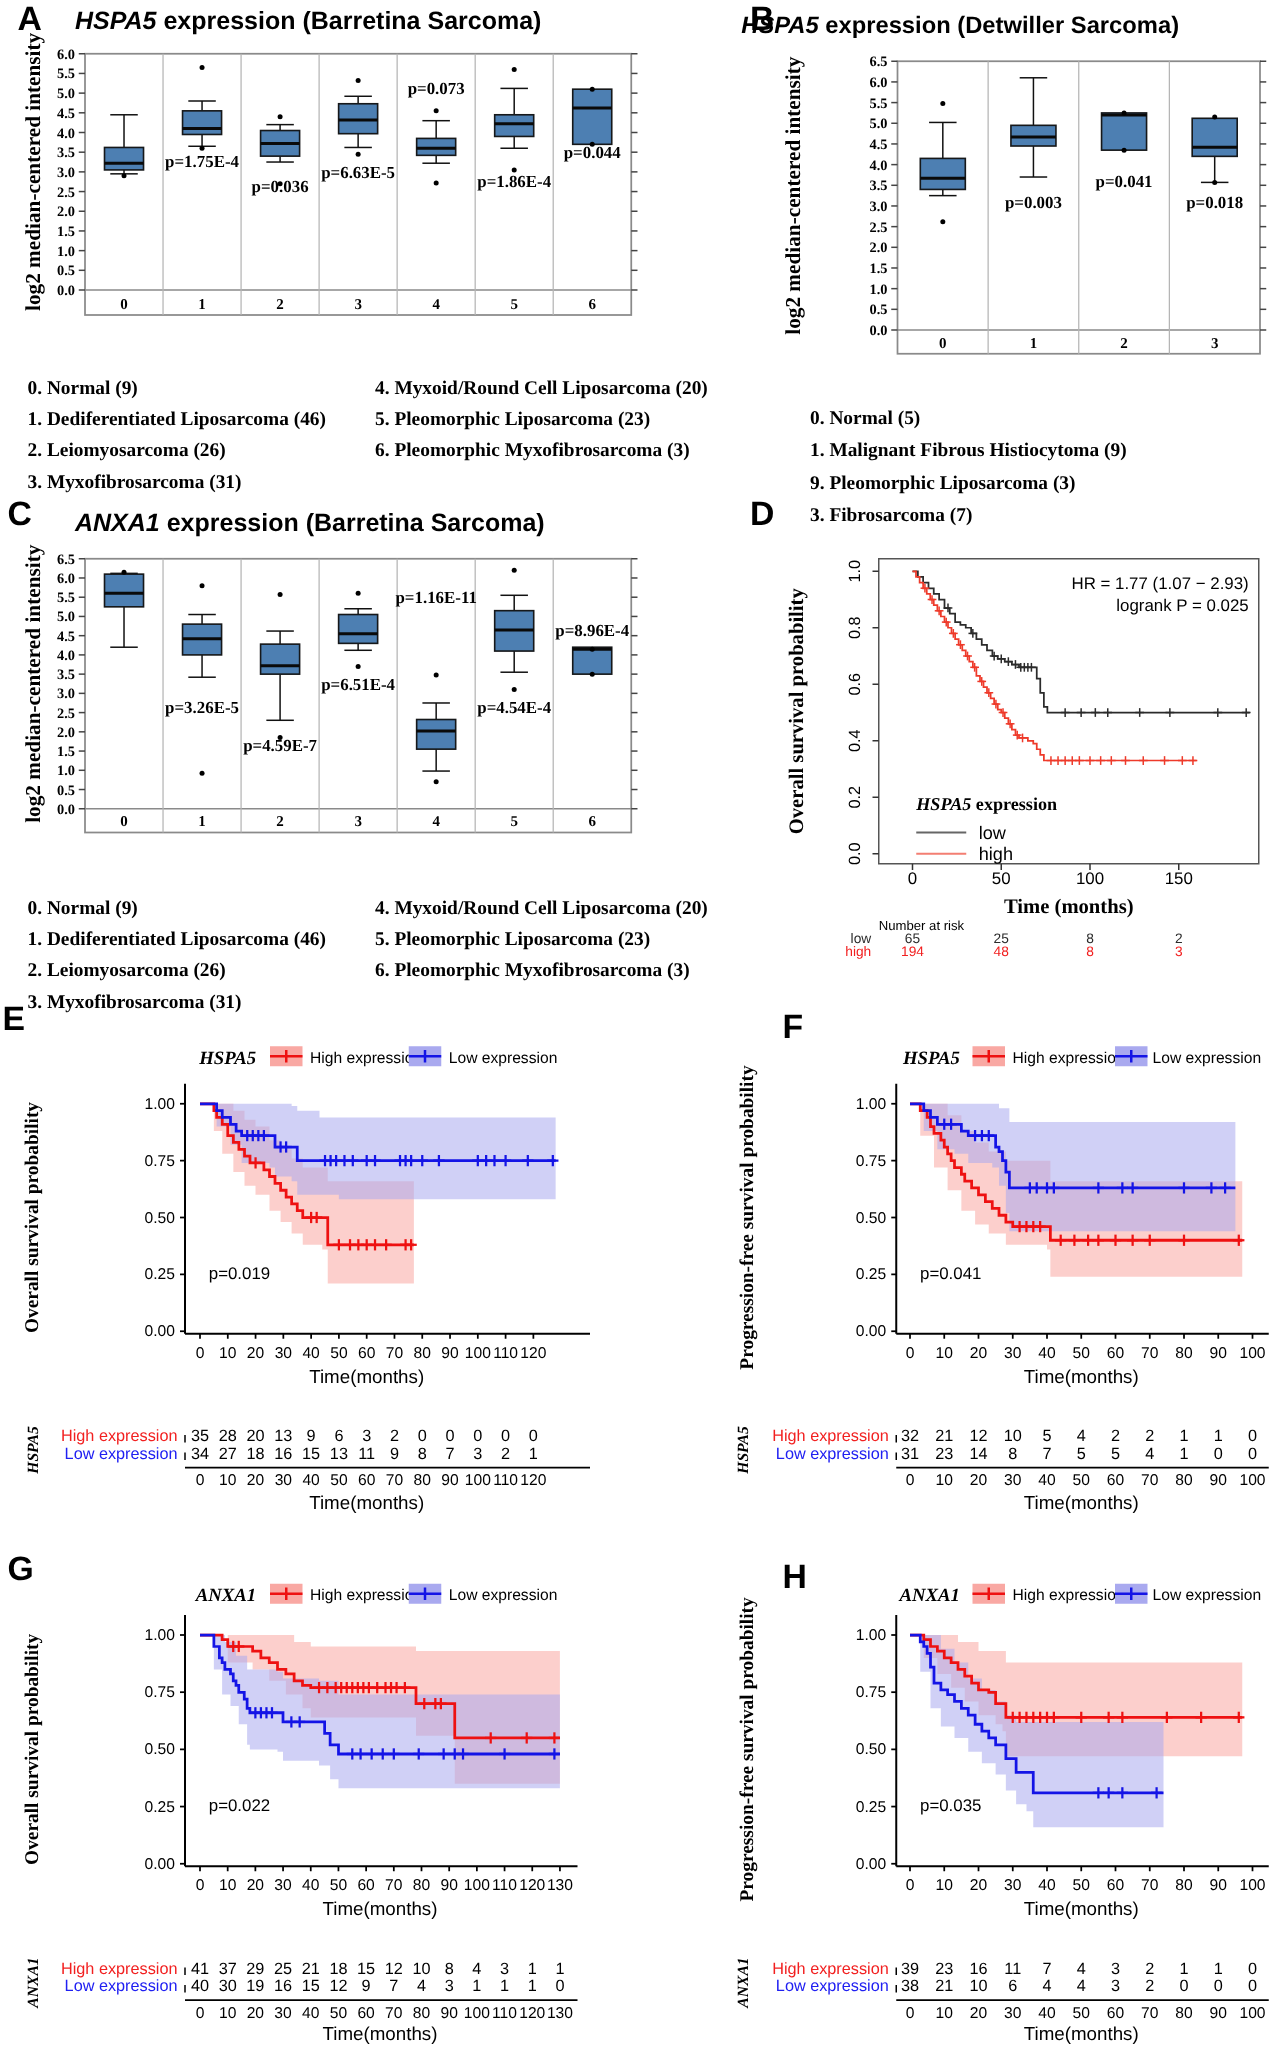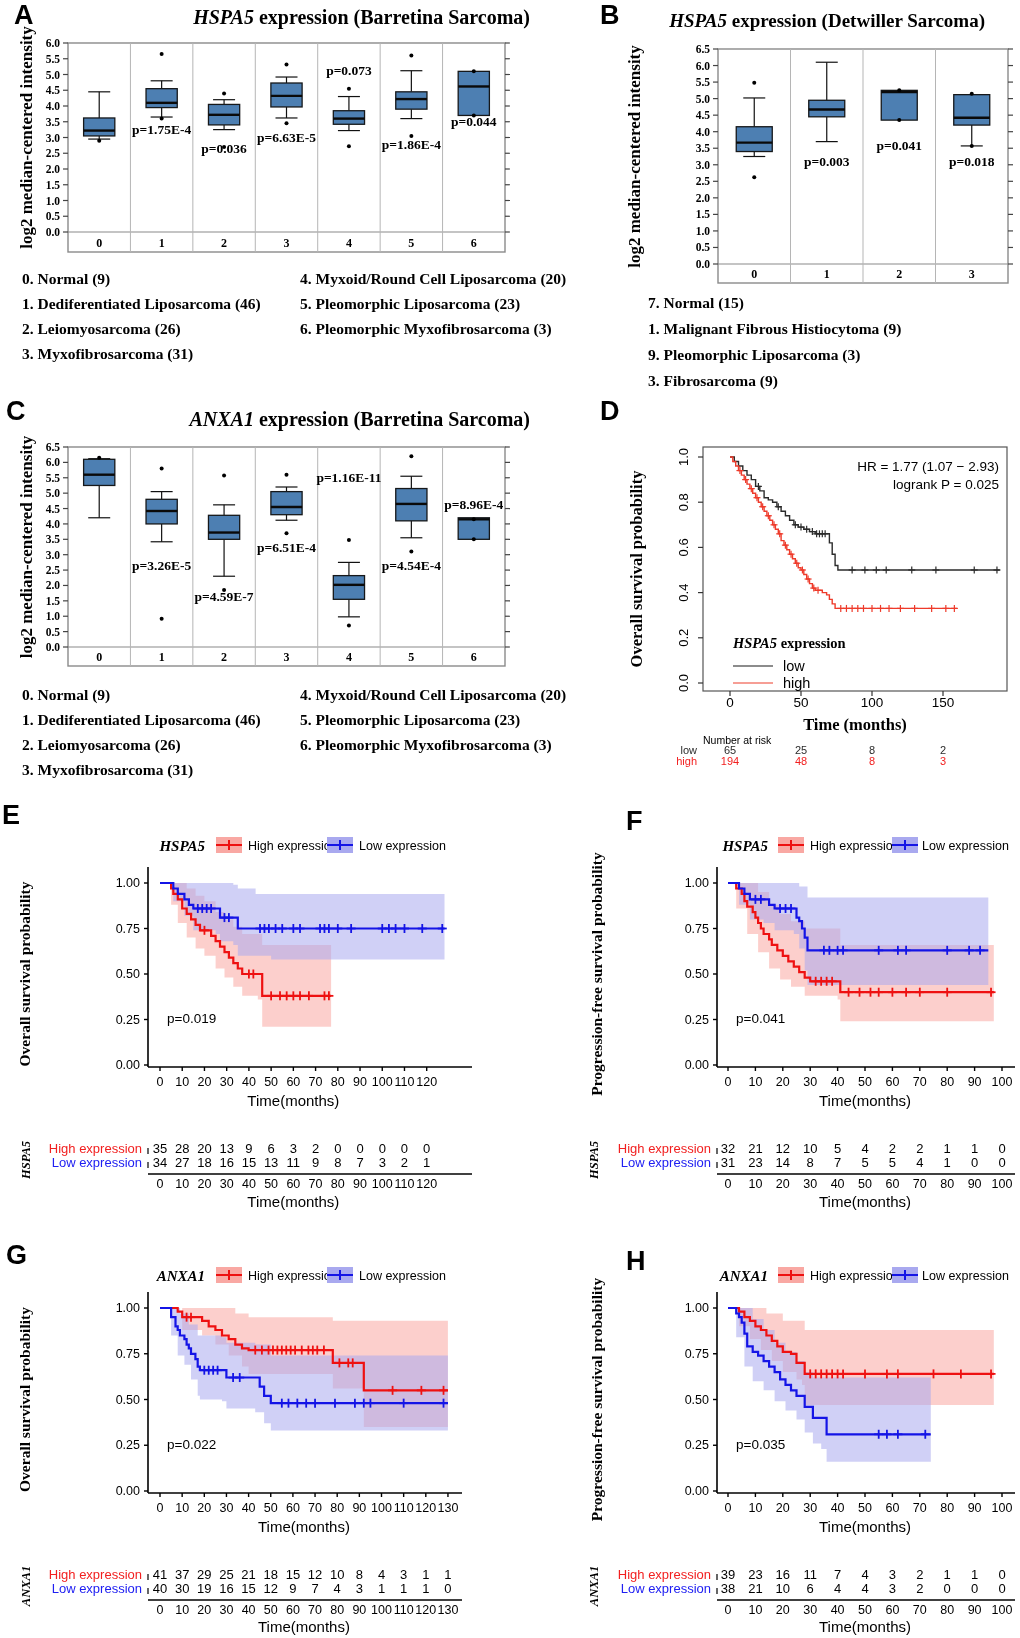--- a/index.html
+++ b/index.html
@@ -1,23 +1,23 @@
 <!DOCTYPE html>
 <html><head>
 <meta charset="utf-8">
 <style>
   html,body{margin:0;padding:0;background:#fff;}
   .fig{position:relative;width:1020px;height:1638px;background:#fff;overflow:hidden;
        font-family:"Liberation Serif",serif;color:#000;}
   .pl{position:absolute;font:bold 27px "Liberation Sans",sans-serif;color:#000;}
-  .bt{position:absolute;text-align:right;font-weight:bold;font-size:20px;
-      font-family:Liberation Serif, serif;white-space:nowrap;}
+  .bt{position:absolute;text-align:left;font-weight:bold;font-size:20px;
+      font-family:Liberation Sans, sans-serif;white-space:nowrap;}
   .bt i{font-style:italic;font-weight:bold;}
   .leg{position:absolute;font-weight:bold;font-size:15.5px;line-height:25px;
-       font-family:"Liberation Serif",serif;white-space:nowrap;}
+       font-family:"Liberation Serif",serif;white-space:nowrap;margin-top:32px;}
   svg{position:absolute;overflow:visible;}
 </style>
 </head>
 <body>
 
 <div class="fig">
 
   <div class="pl" style="left:14px;top:0px">A</div>
   <div class="pl" style="left:600px;top:0px">B</div>
   <div class="pl" style="left:6px;top:396px">C</div>
@@ -36,24 +36,24 @@
     <div>1. Dediferentiated Liposarcoma (46)</div>
     <div>2. Leiomyosarcoma (26)</div>
     <div>3. Myxofibrosarcoma (31)</div>
   </div>
   <div class="leg" style="left:300px;top:266px">
     <div>4. Myxoid/Round Cell Liposarcoma (20)</div>
     <div>5. Pleomorphic Liposarcoma (23)</div>
     <div>6. Pleomorphic Myxofibrosarcoma (3)</div>
   </div>
   <div class="leg" style="left:648px;top:290px;line-height:26px">
-    <div>7. Normal (15)</div>
+    <div>0. Normal (5)</div>
     <div>1. Malignant Fibrous Histiocytoma (9)</div>
     <div>9. Pleomorphic Liposarcoma (3)</div>
-    <div>3. Fibrosarcoma (9)</div>
+    <div>3. Fibrosarcoma (7)</div>
   </div>
   <div class="leg" style="left:22px;top:682px">
     <div>0. Normal (9)</div>
     <div>1. Dediferentiated Liposarcoma (46)</div>
     <div>2. Leiomyosarcoma (26)</div>
     <div>3. Myxofibrosarcoma (31)</div>
   </div>
   <div class="leg" style="left:300px;top:682px">
     <div>4. Myxoid/Round Cell Liposarcoma (20)</div>
     <div>5. Pleomorphic Liposarcoma (23)</div>

